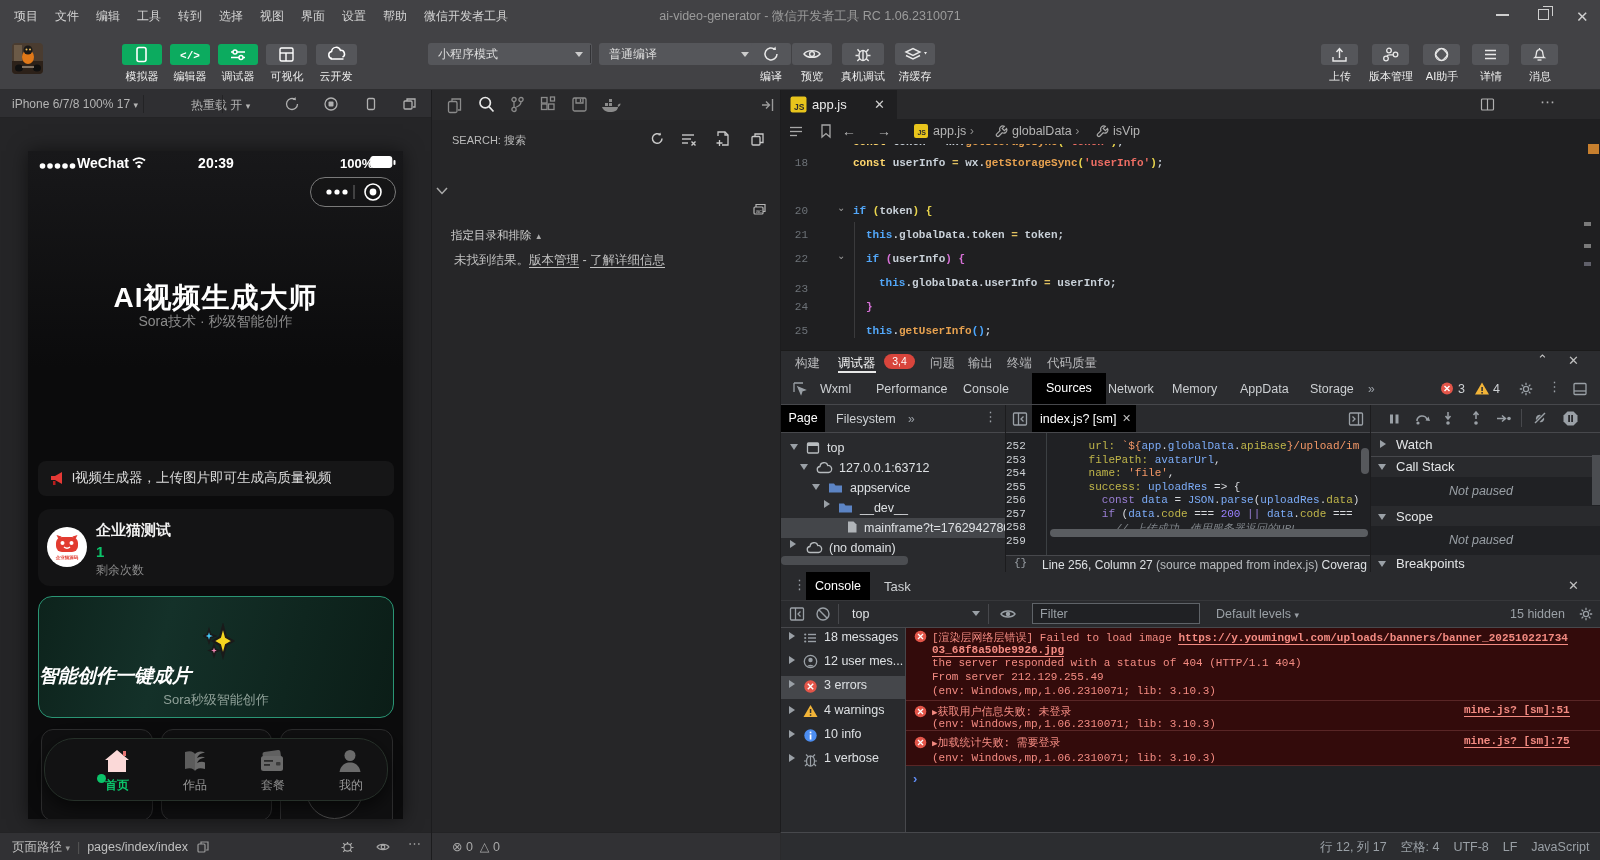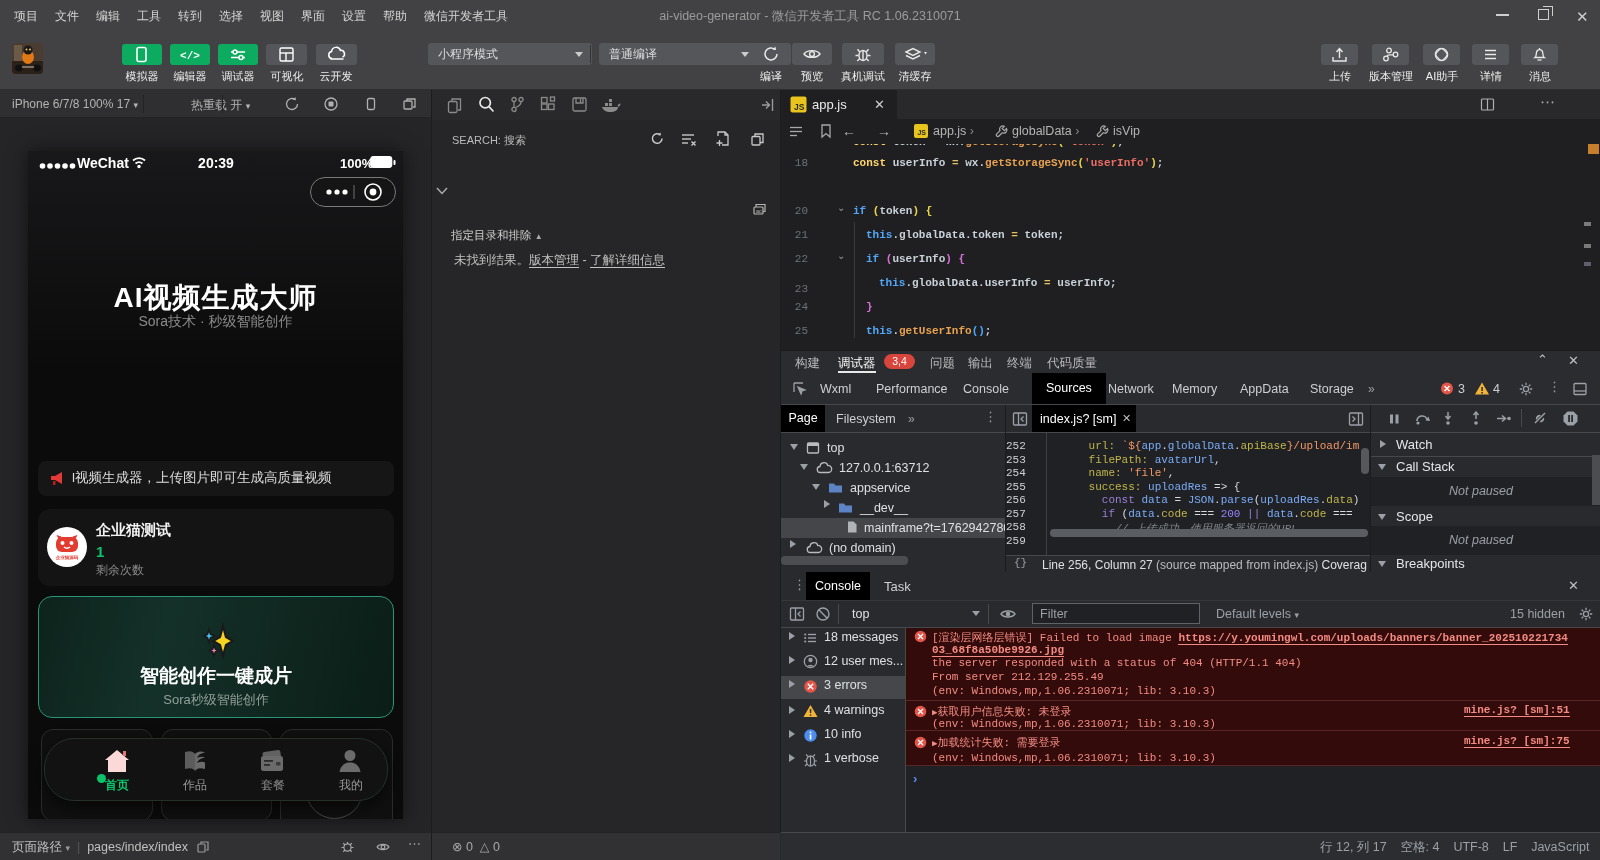--- a/index.html
+++ b/index.html
@@ -294,21 +294,21 @@
     <div class="a" style="left:58px;top:34px;font-size:15px;font-weight:bold;color:#0bc46a;">1</div>
     <div class="a" style="left:58px;top:53px;font-size:12px;color:#8a8a8a;">剩余次数</div>
   </div>
 
   <div class="a" style="left:10px;top:445px;width:354px;height:120px;border-radius:14px;border:1px solid #2a9574;background:linear-gradient(105deg,#0d231c 0%,#143129 35%,#0f261f 70%,#0b1d17 100%);">
     <svg class="a" style="left:164px;top:26px;" width="40" height="40">
           <path d="M20 3 L23 14 L30 18 L23 22 L20 33 L17 22 L10 18 L17 14 Z" fill="#f5d51f" stroke="#1a1a1a" stroke-width="2.2"></path>
           <path d="M6 6.5 L7.6 11.4 L12 13 L7.6 14.6 L6 19.5 L4.4 14.6 L0.8 13 L4.4 11.4 Z" fill="#45c5f2" stroke="#1a1a1a" stroke-width="1.7"></path>
           <path d="M11 22 L12.4 26.2 L16 27.5 L12.4 28.8 L11 33 L9.6 28.8 L6.5 27.5 L9.6 26.2 Z" fill="#f48bb8" stroke="#1a1a1a" stroke-width="1.7"></path>
         </svg>
-    <div class="a" style="left:0;top:66px;width:354px;text-align:center;font-size:19px;font-weight:bold;color:#fff;">智能创作一键成片</div>
+    <div class="a" style="left:0;top:66px;width:354px;text-align:left;font-size:19px;font-weight:bold;color:#fff;font-style:italic;">智能创作一键成片</div>
     <div class="a" style="left:0;top:94px;width:354px;text-align:center;font-size:13px;color:#8fa098;">Sora秒级智能创作</div>
   </div>
 
   <div class="a" style="left:13px;top:578px;width:110px;height:90px;border:1px solid #2c2c2d;border-radius:12px;background:#101011;"></div>
   <div class="a" style="left:133px;top:578px;width:109px;height:90px;border:1px solid #2c2c2d;border-radius:12px;background:#101011;"></div>
   <div class="a" style="left:252px;top:578px;width:111px;height:241px;border:1px solid #2c2c2d;border-radius:12px;background:#101011;">
     <div class="a" style="left:25px;top:32px;width:55px;height:55px;border:1px solid #4a4a4a;border-radius:50%;"></div>
   </div>
 
   <div class="a" style="left:16px;top:587px;width:342px;height:61px;background:#121213;border:1px solid #263029;border-radius:30px;box-shadow:0 6px 18px rgba(0,0,0,0.6);">

